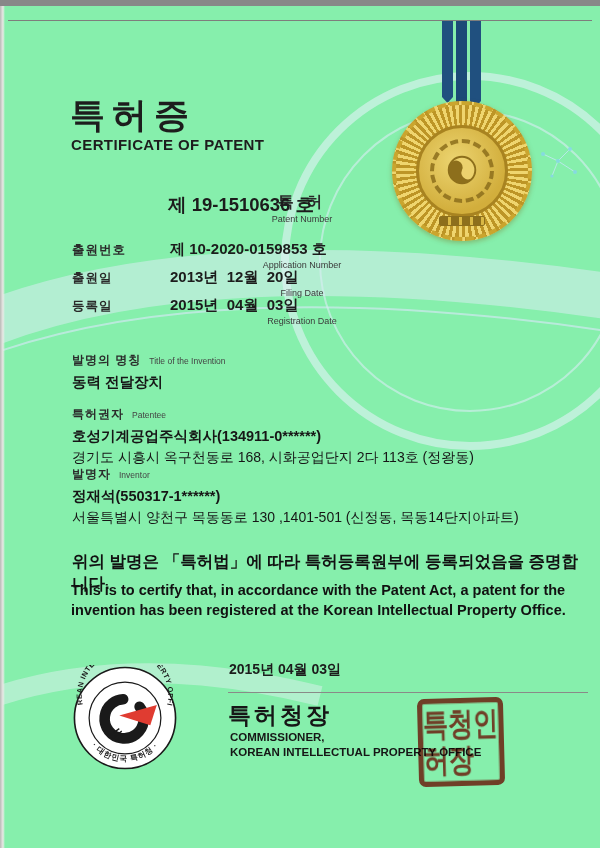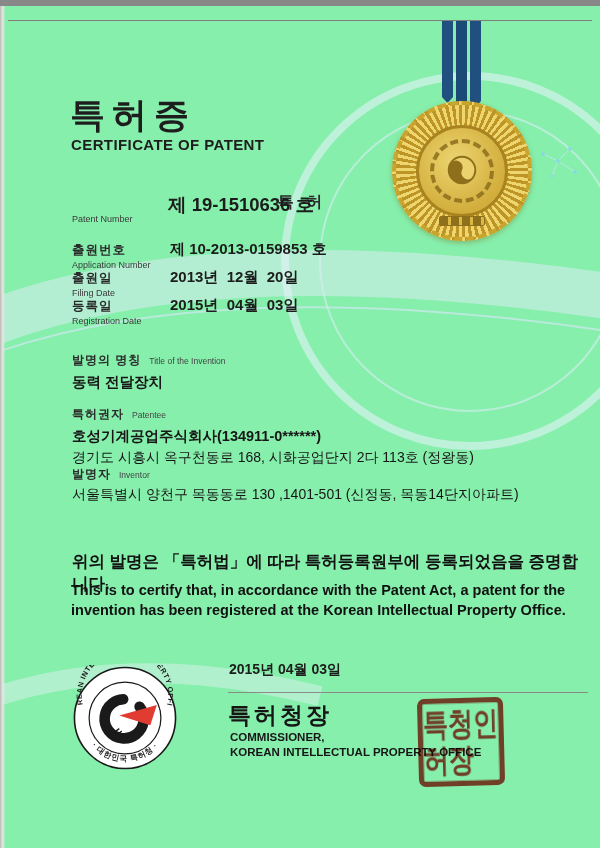--- a/index.html
+++ b/index.html
@@ -35,21 +35,21 @@
   .medal-banner { position:absolute; bottom:15px; left:50%; transform:translateX(-50%);
     width:46px; height:10px; border:1px solid #8d6f1c; border-radius:2px;
     background:repeating-linear-gradient(90deg,#8d6f1c 0 8px,#d9b845 8px 11px); }
 
   
   .abs { position:absolute; }
   .title-ko { left:70px; top:86px; font-size:35px; font-weight:bold; letter-spacing:7px; color:#1d1d1d; }
   .title-en { left:71px; top:130px; font-size:15px; font-weight:bold; letter-spacing:.4px; color:#1d1d1d; }
 
   .lab-ko  { font-size:12.5px; font-weight:bold; color:#2a2a2a; letter-spacing:1px; }
-  .lab-en  { font-size:9px; color:#3a3a3a; margin-top:1px; }
+  .lab-en  { font-size:9px; color:#3a3a3a; margin-top:1px;text-align:center; }
   .val     { position:absolute; left:98px; top:-2px; font-size:15px; font-weight:bold; color:#1c1c1c; white-space:pre; }
 
   .patent-row { left:72px; top:186px; width:460px; }
   .patent-row .lab-ko { font-size:16px; letter-spacing:4px;text-align:center; }
   .patent-row .val { left:96px; top:0; font-size:18.5px; }
 
   .f-row { left:72px; width:460px; }
   .f0 { top:236px; } .f1 { top:264px; } .f2 { top:292px; }
 
   .sec-label { font-size:12px; font-weight:bold; letter-spacing:1px; color:#2a2a2a; }
@@ -125,21 +125,21 @@
 
   <div class="abs patent-row">
     <div class="lab-ko">특 허</div>
     <div class="lab-en">Patent Number</div>
     <div class="val">제 19-1510636 호</div>
   </div>
 
   <div class="abs f-row f0">
     <div class="lab-ko">출원번호</div>
     <div class="lab-en">Application Number</div>
-    <div class="val">제 10-2013-0159853 호</div>
+    <div class="val">제 10-2020-0159853 호</div>
   </div>
   <div class="abs f-row f1">
     <div class="lab-ko">출원일</div>
     <div class="lab-en">Filing Date</div>
     <div class="val">2013년  12월  20일</div>
   </div>
   <div class="abs f-row f2">
     <div class="lab-ko">등록일</div>
     <div class="lab-en">Registration Date</div>
     <div class="val">2015년  04월  03일</div>
@@ -157,20 +157,21 @@
       <span>특허권자</span><span class="en">Patentee</span>
     </div>
     <div class="sec-strong">호성기계공업주식회사(134911-0******)</div>
     <div class="addr">경기도 시흥시 옥구천동로 168, 시화공업단지 2다 113호 (정왕동)</div>
   </div>
 
   <div class="abs inventor">
     <div class="sec-label">
       <span>발명자</span><span class="en">Inventor</span>
     </div>
+    <div class="sec-strong">정재석(550317-1******)</div>
     <div class="addr">서울특별시 양천구 목동동로 130 ,1401-501 (신정동, 목동14단지아파트)</div>
   </div>
 
   <div class="abs stmt-ko">위의 발명은 「특허법」에 따라 특허등록원부에 등록되었음을 증명합니다.</div>
   <div class="abs stmt-en">This is to certify that, in accordance with the Patent Act, a patent for the invention has been registered at the Korean Intellectual Property Office.</div>
 
   <div class="abs issue-date">2015년 04월 03일</div>
   <div class="abs sig-line"></div>
   <div class="abs comm-ko">특허청장</div>
   <div class="abs comm-en">

